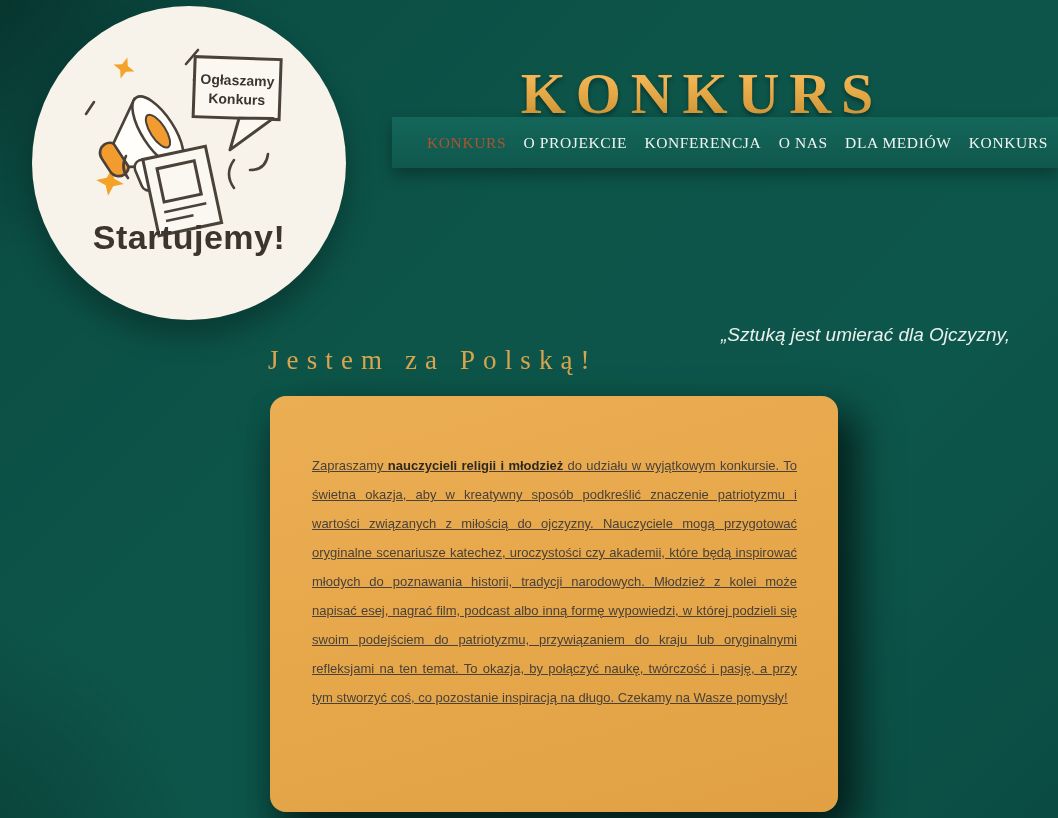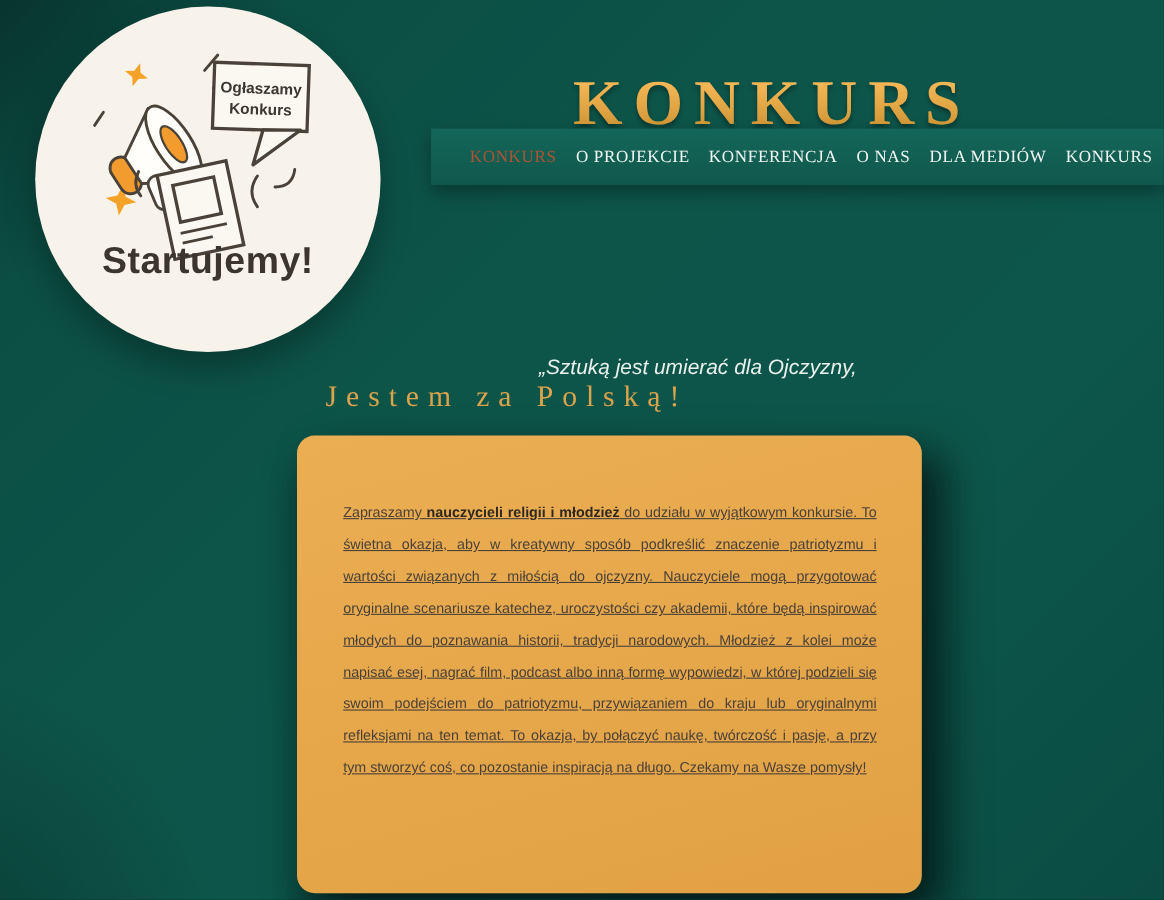--- a/index.html
+++ b/index.html
@@ -44,24 +44,24 @@
   .nav-item{
     font-family:"Liberation Serif",serif;font-size:15.5px;letter-spacing:.6px;
     color:#F2F6F2;cursor:pointer;white-space:nowrap;
   }
   .nav-item.active{color:#AC5433;}
 
   
   .heading{
     position:absolute;left:268px;top:345px;
     font-family:"Liberation Serif",serif;font-size:27px;color:#D9A44C;
-    letter-spacing:.30em;white-space:nowrap;margin-left:28px;
+    letter-spacing:.30em;white-space:nowrap;
   }
   .quote{
-    position:absolute;right:48px;top:320px;width:520px;text-align:left;
+    position:absolute;right:48px;top:320px;width:520px;text-align:right;
     font-style:italic;font-size:19px;line-height:29.5px;color:#EAF1EC;
   }
 
   
   .article-box{
     position:absolute;left:270px;top:396px;width:568px;height:416px;
     border-radius:16px;box-sizing:border-box;padding:42px 41px 0 42px;
     background:linear-gradient(165deg,#ECAE53 0%,#E7A84C 45%,#E1A044 100%);
     box-shadow:22px 16px 38px rgba(0,0,0,.50), 0 26px 34px rgba(0,0,0,.35);
   }

